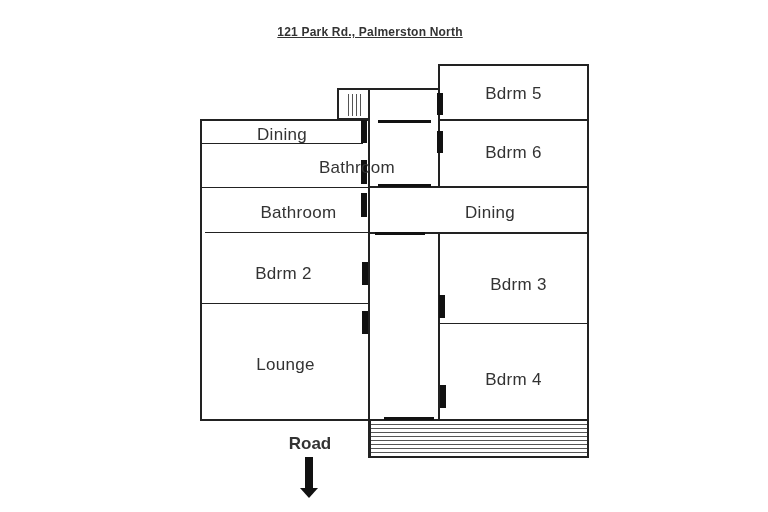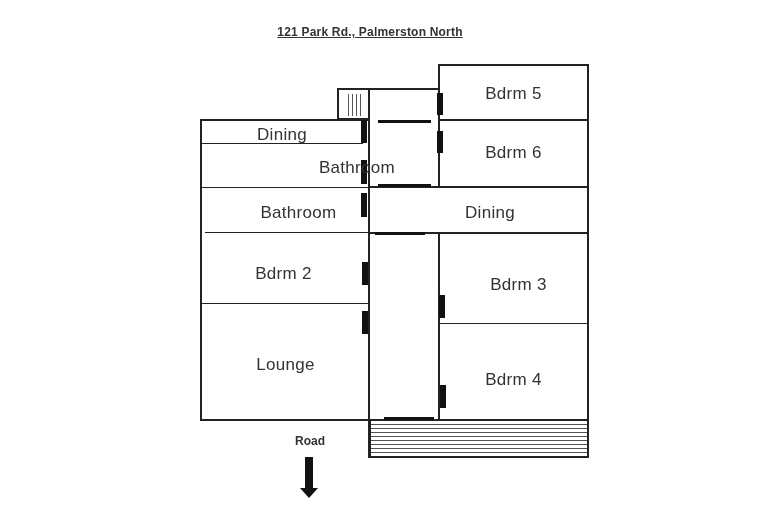--- a/index.html
+++ b/index.html
@@ -6,21 +6,21 @@
     body { width: 768px; height: 512px; background: #ffffff; position: relative; overflow: hidden; font-family: "Liberation Sans", sans-serif; }
     .title { position: absolute; left: 0; width: 740px; top: 25px; text-align: center; font-size: 12px; font-weight: bold; color: #333; text-decoration: underline; letter-spacing: 0.2px; }
     .wall { position: absolute; background: #222; }
     .door { position: absolute; background: #111; }
     .room-label { position: absolute; font-size: 17px; font-weight: normal; color: #333; text-align: center; letter-spacing: 0.3px; }
     .stairs { position: absolute; box-sizing: border-box; border: 2px solid #222; }
     .porch { position: absolute; box-sizing: border-box; border-left: 2px solid #222; border-right: 2px solid #222; border-bottom: 2px solid #222;
       background: repeating-linear-gradient(to bottom, #ffffff 0px, #ffffff 3px, #555 3px, #555 4px); }
     .step-lines { position: absolute; left: 6px; top: 4px; width: 16px; height: 22px;
       background: repeating-linear-gradient(to right, #fff 0px, #fff 3px, #555 3px, #555 4px); }
-    .road-label { position: absolute; left: 280px; top: 434px; width: 60px; text-align: center; font-size: 12px; font-weight: bold; color: #333; }
+    .road-label { position: absolute; left: 280px; top: 434px; width: 60px; text-align: center; font-size: 17px; font-weight: bold; color: #333; }
     .arrow-shaft { position: absolute; left: 305px; top: 457px; width: 8px; height: 32px; background: #111; }
     .arrow-head { position: absolute; left: 300px; top: 488px; width: 0; height: 0; border-left: 9px solid transparent; border-right: 9px solid transparent; border-top: 10px solid #111; }
   </style>
 </head>
 <body>
 
 <div class="title">121 Park Rd., Palmerston North</div>
 
 <div>
 

